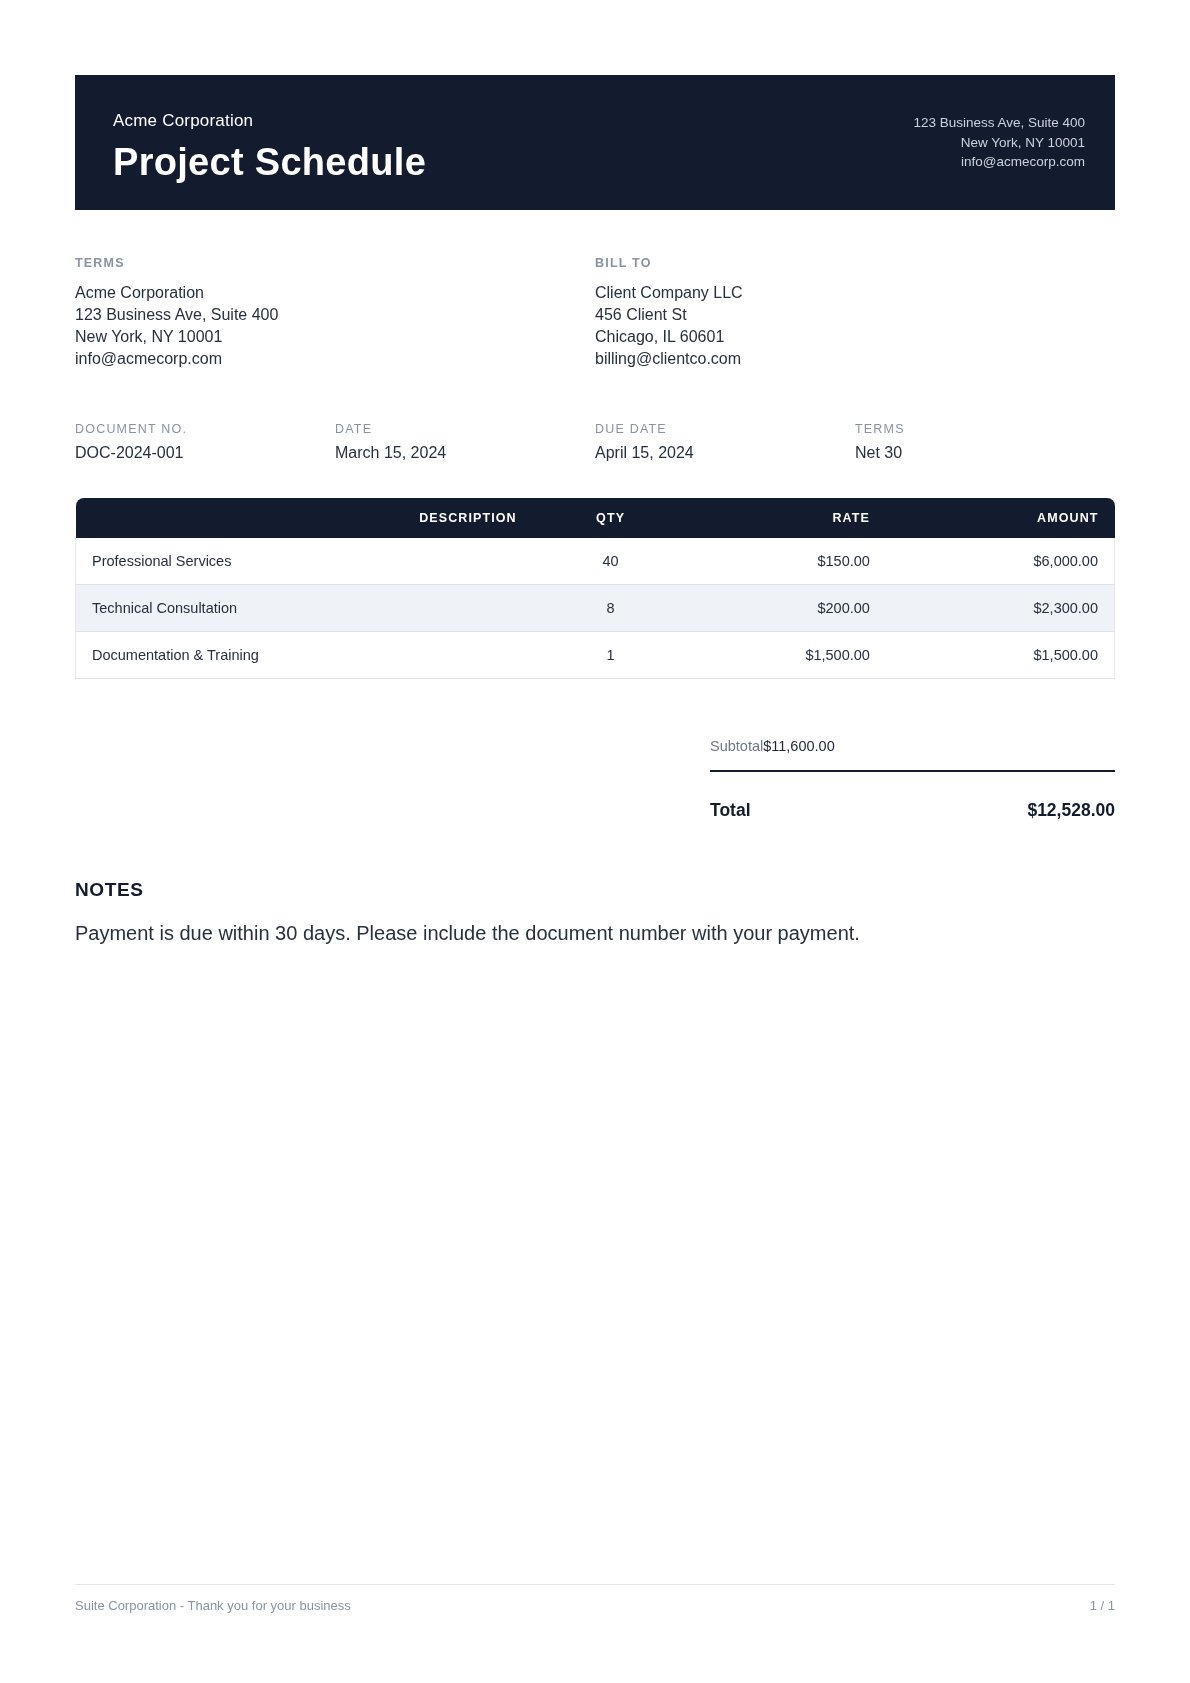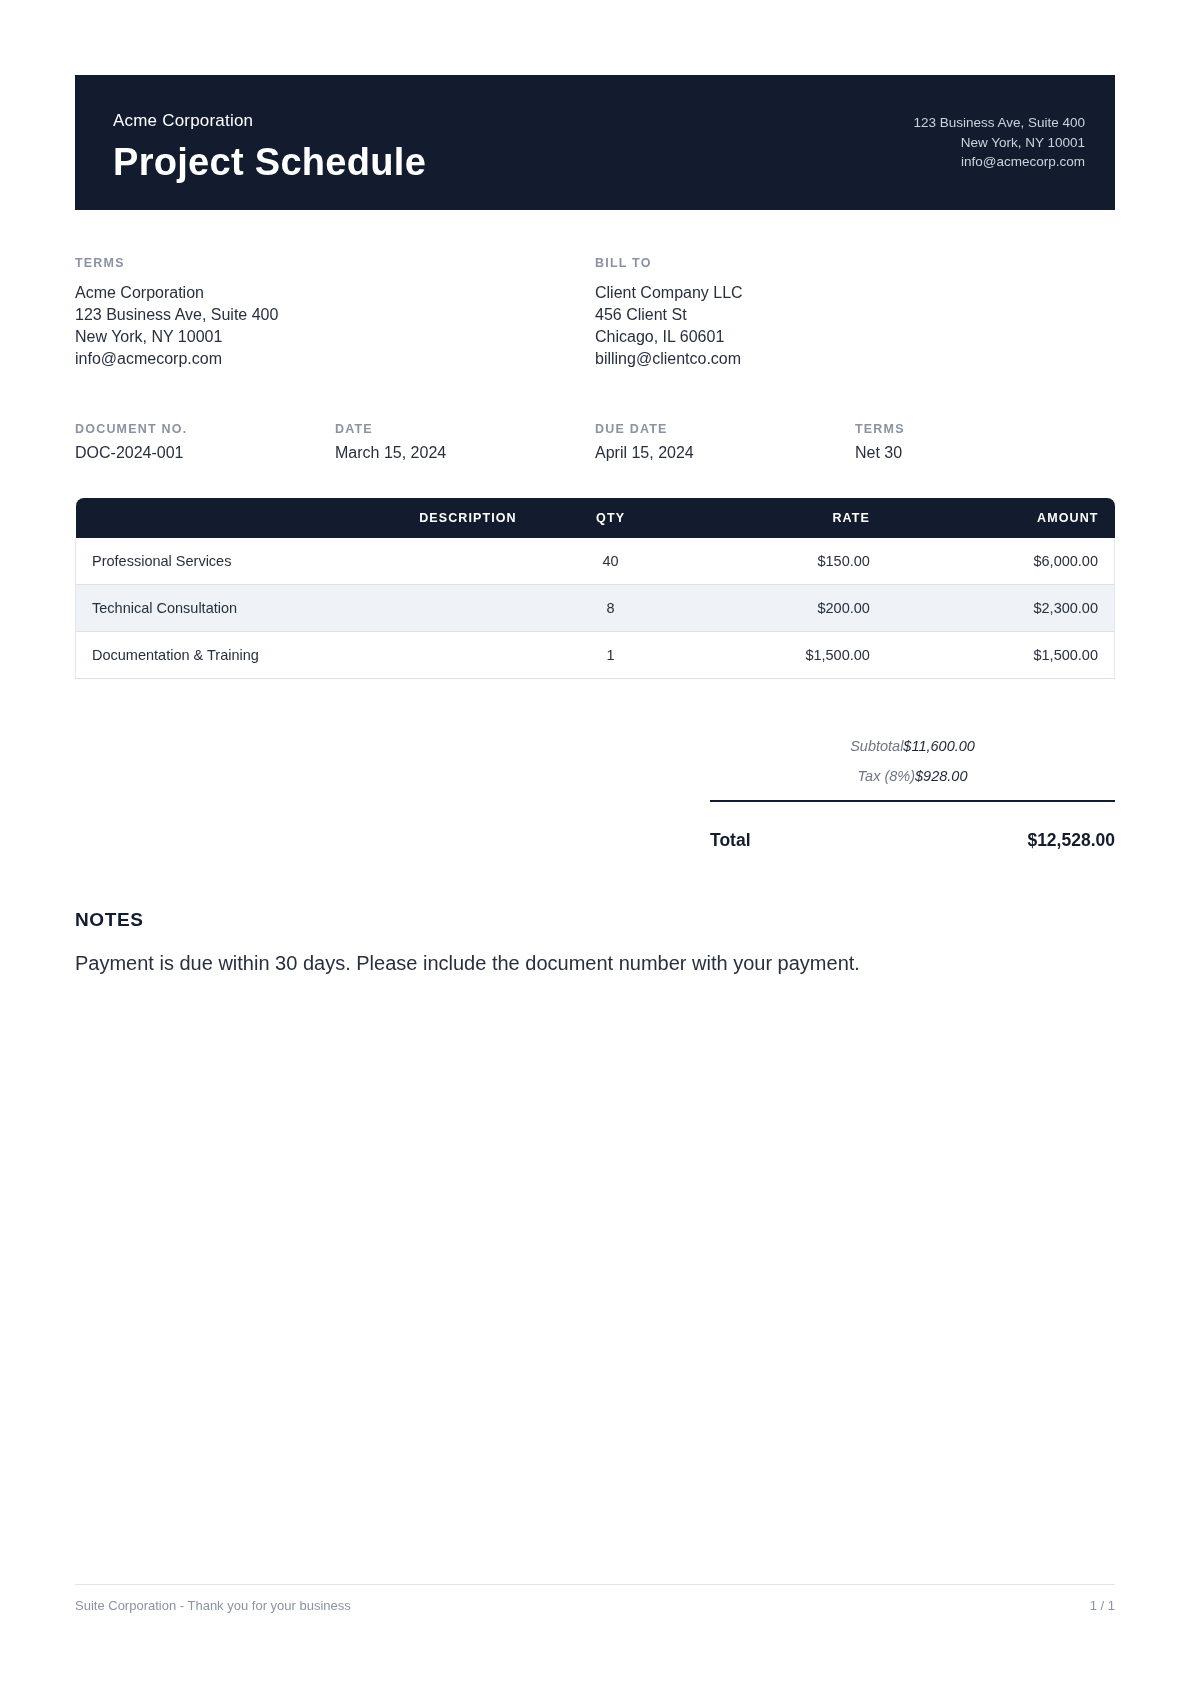--- a/index.html
+++ b/index.html
@@ -33,21 +33,21 @@
   .party-label {
     font-size: 12.5px; font-weight: 700; letter-spacing: 1.2px;
     color: #8a93a3; margin-bottom: 12px;
   }
   .party-line { font-size: 16px; line-height: 22px; color: #27303f; }
 
   
   .meta { display: flex; margin-top: 52px; }
   .meta-field { width: 25%; }
   .meta-label {
-    font-size: 12.5px; font-weight: 700; letter-spacing: 1.2px;
+    font-size: 12.5px; font-weight: 400; letter-spacing: 1.2px;
     color: #8a93a3; margin-bottom: 8px;
   }
   .meta-value { font-size: 16px; color: #27303f; }
 
   
   .items { width: 100%; border-collapse: collapse; margin-top: 36px; }
   .items thead th {
     background: #131c2e; color: #ffffff;
     font-size: 12.5px; font-weight: 700; letter-spacing: 1.1px;
     padding: 13px 16px;
@@ -62,22 +62,22 @@
   .items tbody tr:nth-child(even) { background: #eff2f7; }
   .items tbody td:first-child { border-left: 1px solid #e3e7ee; }
   .items tbody td:last-child { border-right: 1px solid #e3e7ee; }
   .col-desc { text-align: left; }
   .col-qty { text-align: center; }
   .col-rate, .col-amount { text-align: right; }
 
   
   .totals { width: 405px; margin-left: auto; margin-top: 52px; }
   .totals-row {
-    display: flex; justify-content: center;
-    font-size: 14.5px; padding: 7px 0; font-style: italic;
+    display: flex; justify-content: flex-start;
+    font-size: 14.5px; padding: 7px 0;
   }
   .totals-row .t-label { color: #6f7786; }
   .totals-row .t-value { color: #1d2736; }
   .totals-total {
     display: flex; justify-content: space-between;
     border-top: 2px solid #131c2e;
     margin-top: 9px; padding-top: 28px;
     font-size: 17.5px; font-weight: 700; color: #131c2e;
   }
 
@@ -185,24 +185,20 @@
         <td class="col-amount">$1,500.00</td>
       </tr>
     </tbody>
   </table>
 
   <div class="totals">
     <div class="totals-row">
       <span class="t-label">Subtotal</span>
       <span class="t-value">$11,600.00</span>
     </div>
-    <div class="totals-row">
-      <span class="t-label">Tax (8%)</span>
-      <span class="t-value">$928.00</span>
-    </div>
     <div class="totals-total">
       <span>Total</span>
       <span>$12,528.00</span>
     </div>
   </div>
 
   <div class="notes">
     <div class="notes-heading">NOTES</div>
     <div class="notes-body">Payment is due within 30 days. Please include the document number with your payment.</div>
   </div>

